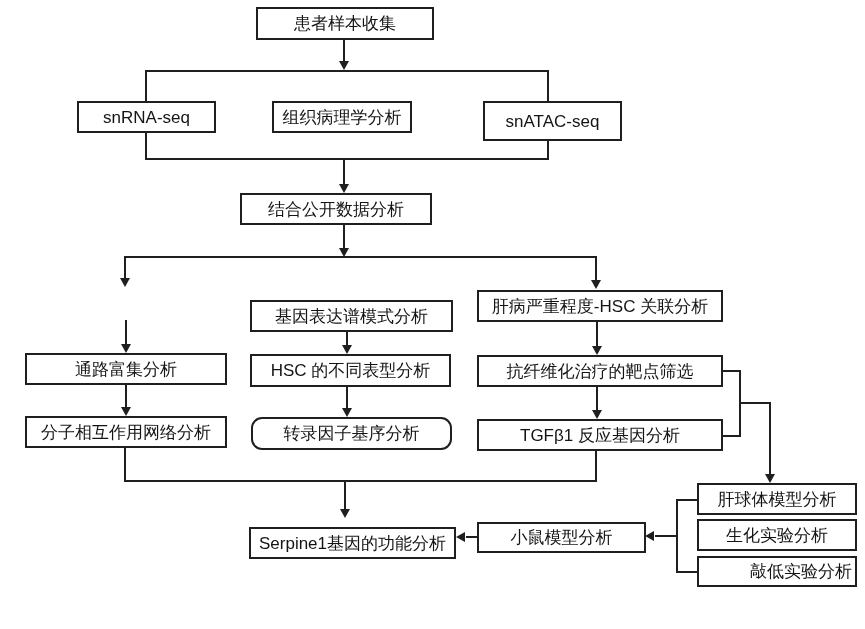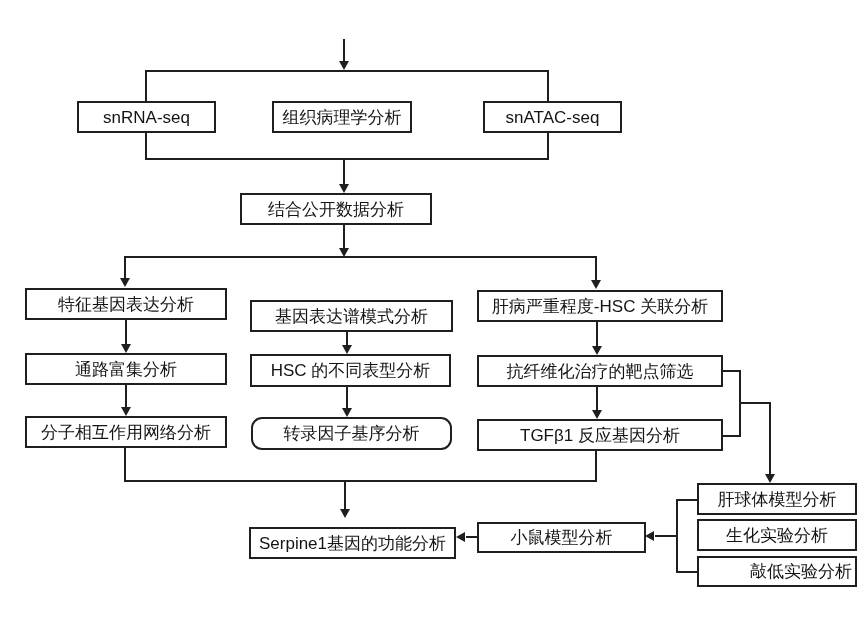--- a/index.html
+++ b/index.html
@@ -43,28 +43,28 @@
     border-right:9px solid #1f1f1f;
   }
 </style>
 </head>
 <body>
 
 <div class="canvas">
 
   <div class="frame" style="left:145px;top:70px;width:404px;height:90px;"></div>
 
+  <div class="box" style="left:256px;top:7px;width:178px;height:33px;">患者样本收集</div>
 
   <div class="box" style="left:77px;top:101px;width:139px;height:32px;">snRNA-seq</div>
   <div class="box" style="left:272px;top:101px;width:140px;height:32px;">组织病理学分析</div>
-  <div class="box" style="left:483px;top:101px;width:139px;height:32px;">snATAC-seq</div>
+  <div class="box" style="left:483px;top:101px;width:139px;height:40px;">snATAC-seq</div>
 
   <div class="box" style="left:240px;top:193px;width:192px;height:32px;">结合公开数据分析</div>
 
-  <div class="box" style="left:25px;top:288px;width:202px;height:32px;">特征基因表达分析</div>
   <div class="box" style="left:25px;top:353px;width:202px;height:32px;">通路富集分析</div>
   <div class="box" style="left:25px;top:416px;width:202px;height:32px;">分子相互作用网络分析</div>
 
   <div class="box" style="left:250px;top:300px;width:203px;height:32px;">基因表达谱模式分析</div>
   <div class="box" style="left:250px;top:354px;width:201px;height:33px;">HSC 的不同表型分析</div>
   <div class="box" style="left:251px;top:417px;width:201px;height:33px;border-radius:11px;">转录因子基序分析</div>
 
   <div class="box" style="left:477px;top:290px;width:246px;height:32px;">肝病严重程度-HSC 关联分析</div>
   <div class="box" style="left:477px;top:355px;width:246px;height:32px;text-align:center;">抗纤维化治疗的靶点筛选</div>
   <div class="box" style="left:477px;top:419px;width:246px;height:32px;text-align:center;">TGFβ1 反应基因分析</div>

